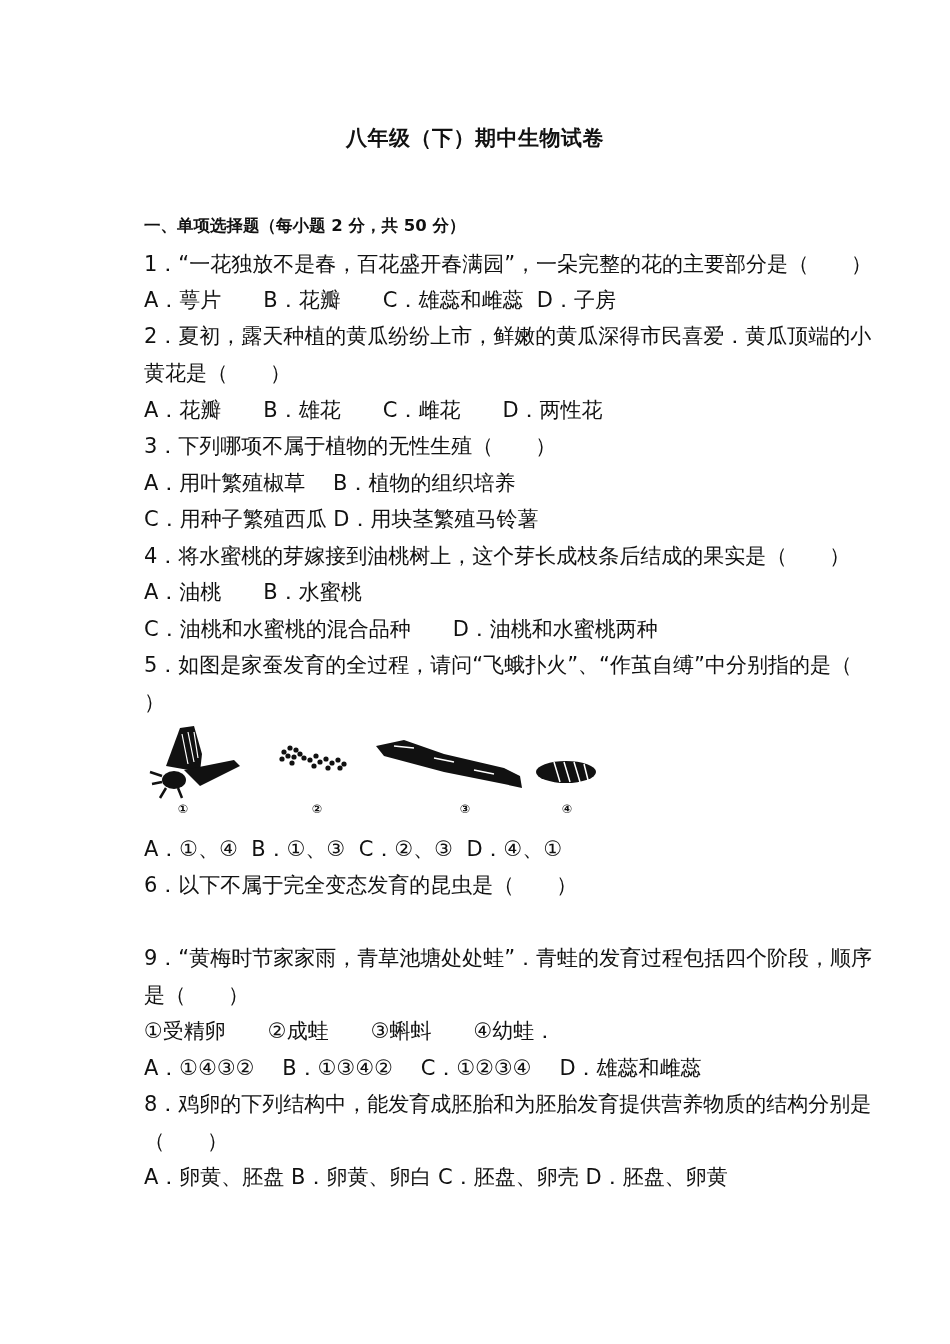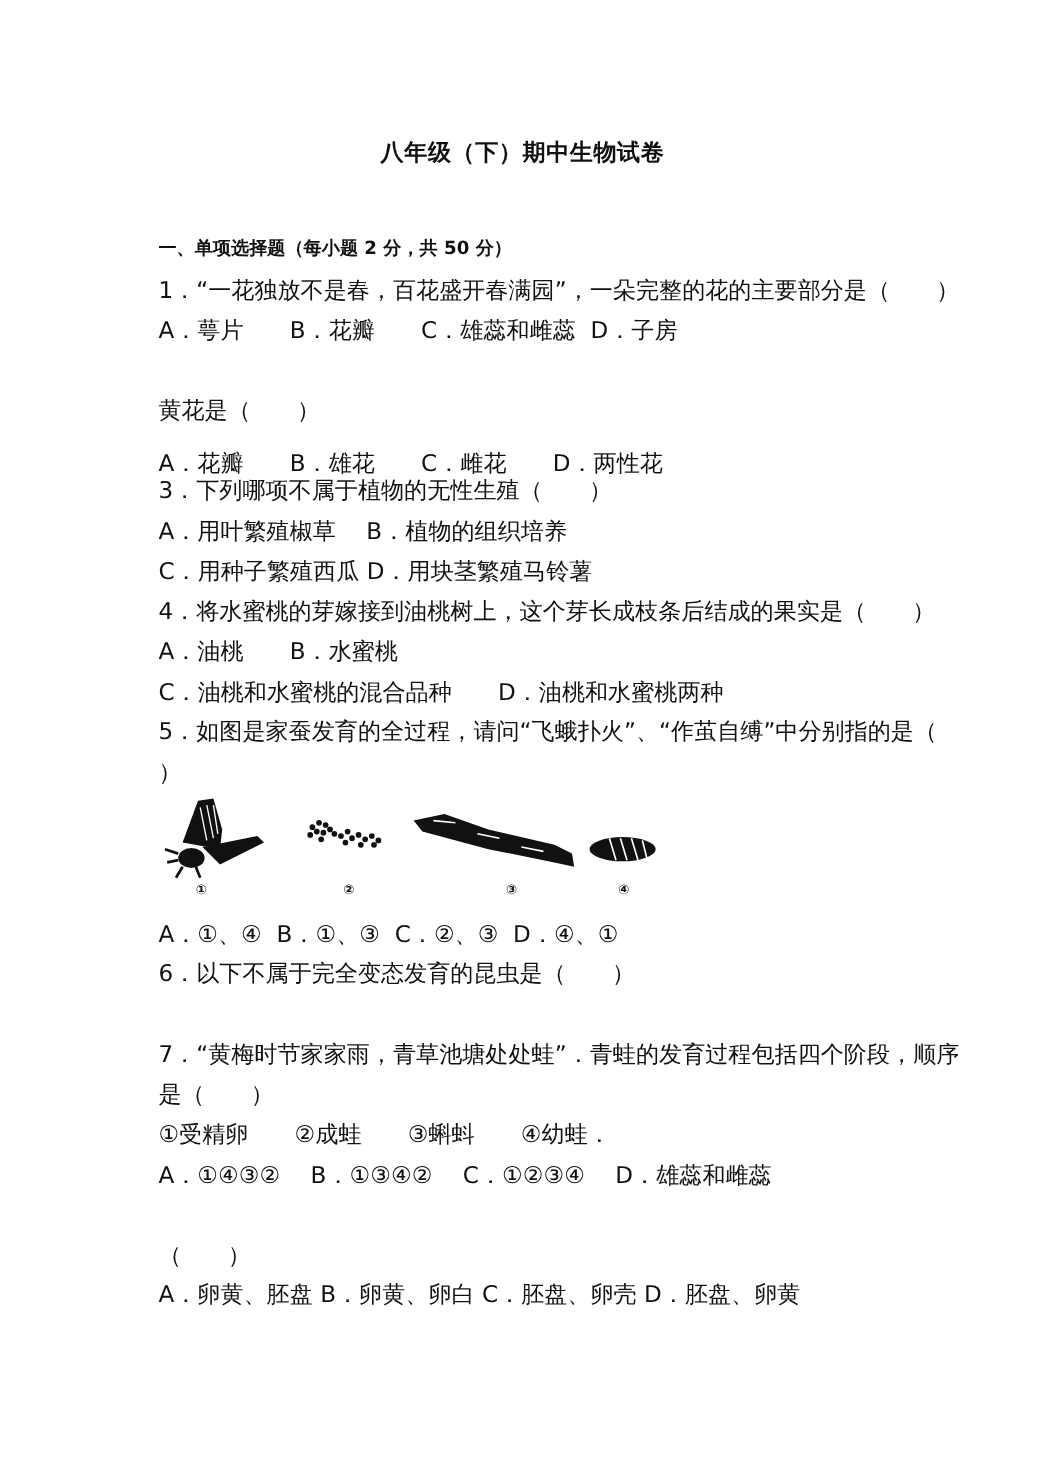--- a/index.html
+++ b/index.html
@@ -15,22 +15,23 @@
 </style>
 </head>
 <body>
 
 <div class="page">
   <div class="title">八年级（下）期中生物试卷</div>
   <div class="section">一、单项选择题（每小题 2 分，共 50 分）</div>
 
   <div class="line" style="top:253px">1．“一花独放不是春，百花盛开春满园”，一朵完整的花的主要部分是（　　）</div>
   <div class="line" style="top:289px">A．萼片　　B．花瓣　　C．雄蕊和雌蕊  D．子房</div>
+  <div class="line" style="top:325px">2．夏初，露天种植的黄瓜纷纷上市，鲜嫩的黄瓜深得市民喜爱．黄瓜顶端的小</div>
   <div class="line" style="top:362px">黄花是（　　）</div>
-  <div class="line" style="top:410px">A．花瓣　　B．雄花　　C．雌花　　D．两性花</div>
+  <div class="line" style="top:399px">A．花瓣　　B．雄花　　C．雌花　　D．两性花</div>
   <div class="line" style="top:435px">3．下列哪项不属于植物的无性生殖（　　）</div>
   <div class="line" style="top:508px">C．用种子繁殖西瓜 D．用块茎繁殖马铃薯</div>
   <div class="line" style="top:472px">A．用叶繁殖椒草　 B．植物的组织培养</div>
   <div class="line" style="top:545px">4．将水蜜桃的芽嫁接到油桃树上，这个芽长成枝条后结成的果实是（　　）</div>
   <div class="line" style="top:581px">A．油桃　　B．水蜜桃</div>
   <div class="line" style="top:618px">C．油桃和水蜜桃的混合品种　　D．油桃和水蜜桃两种</div>
   <div class="line" style="top:654px">5．如图是家蚕发育的全过程，请问“飞蛾扑火”、“作茧自缚”中分别指的是（</div>
   <div class="line" style="top:691px">）</div>
 
   <div class="figure">
@@ -77,19 +78,20 @@
       </g>
     </svg>
     <span class="fig-label" style="left:34px">①</span>
     <span class="fig-label" style="left:168px">②</span>
     <span class="fig-label" style="left:316px">③</span>
     <span class="fig-label" style="left:418px">④</span>
   </div>
 
   <div class="line" style="top:838px">A．①、④  B．①、③  C．②、③  D．④、①</div>
   <div class="line" style="top:874px">6．以下不属于完全变态发育的昆虫是（　　）</div>
-  <div class="line" style="top:947px">7．“黄梅时节家家雨，青草池塘处处蛙”．青蛙的发育过程包括四个阶段，顺序</div>
+  <div class="line" style="top:947px">9．“黄梅时节家家雨，青草池塘处处蛙”．青蛙的发育过程包括四个阶段，顺序</div>
   <div class="line" style="top:984px">是（　　）</div>
   <div class="line" style="top:1020px">①受精卵　　②成蛙　　③蝌蚪　　④幼蛙．</div>
   <div class="line" style="top:1057px">A．①④③②　 B．①③④②　 C．①②③④　 D．雄蕊和雌蕊</div>
+  <div class="line" style="top:1093px">8．鸡卵的下列结构中，能发育成胚胎和为胚胎发育提供营养物质的结构分别是</div>
   <div class="line" style="top:1130px">（　　）</div>
   <div class="line" style="top:1166px">A．卵黄、胚盘 B．卵黄、卵白 C．胚盘、卵壳 D．胚盘、卵黄</div>
 </div>
 
 </body></html>

